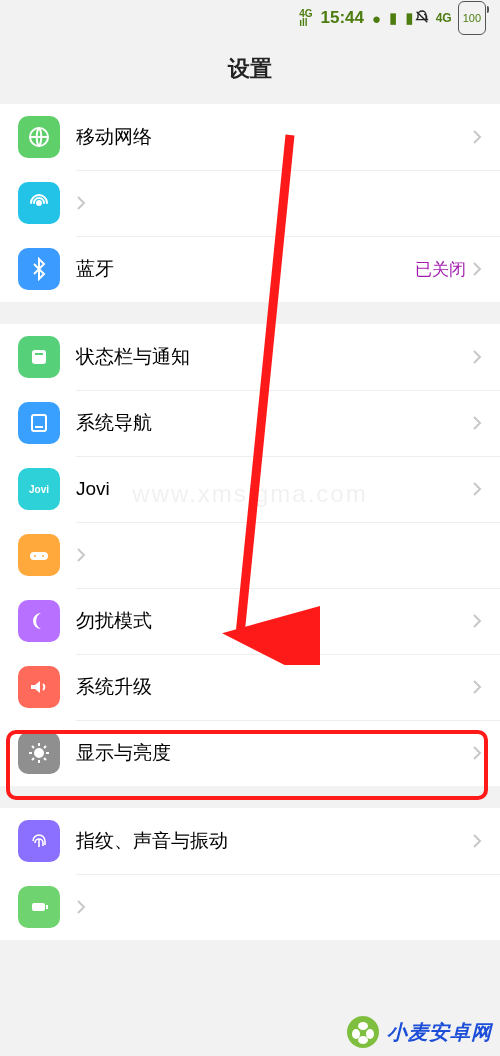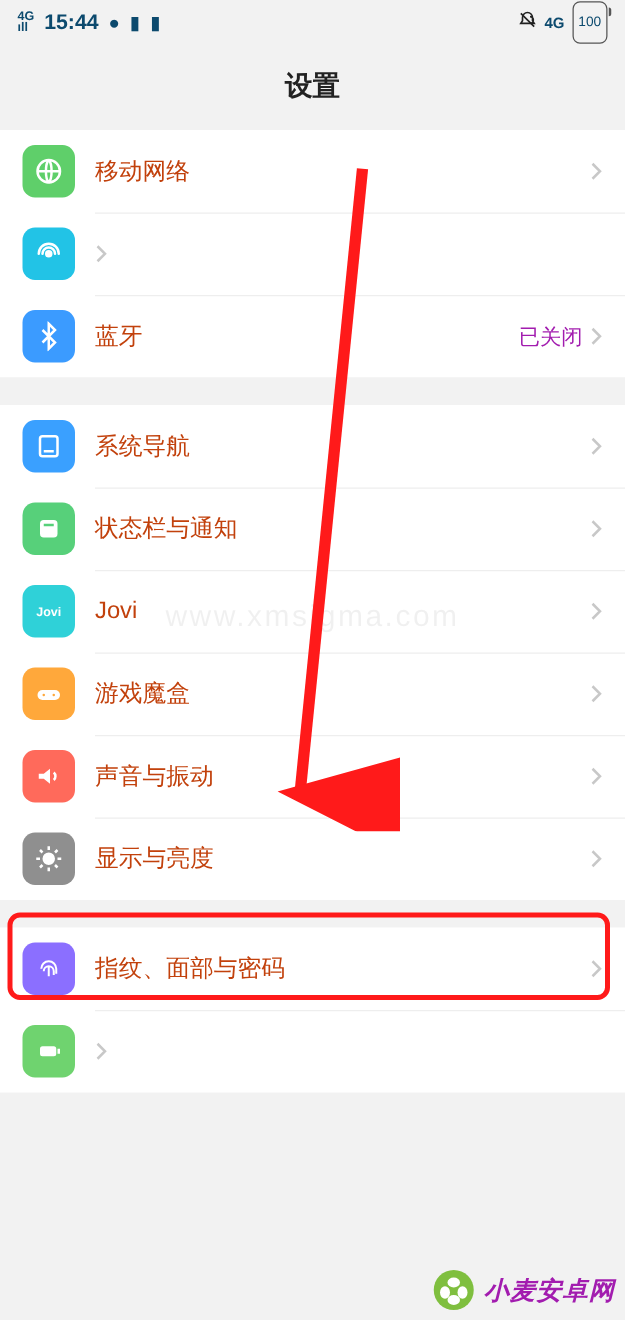--- a/index.html
+++ b/index.html
@@ -1,40 +1,40 @@
 <!DOCTYPE html>
 <html><head>
 <meta charset="utf-8">
 <style>
   * { margin: 0; padding: 0; box-sizing: border-box; }
   html, body { width: 500px; height: 1056px; font-family: -apple-system, "Helvetica Neue", Arial, sans-serif; background: #f2f2f2; overflow: hidden; position: relative; }
   .screen { width: 500px; height: 1056px; background: #f2f2f2; position: relative; }
 
   
-  .status-bar { height: 36px; display: flex; align-items: center; justify-content: space-between; padding: 0 14px; background: #f2f2f2; font-size: 15px; color: #0c4a6e; }
+  .status-bar { height: 36px; display: flex; align-items: center; justify-content: flex-end; padding: 0 14px; background: #f2f2f2; font-size: 15px; color: #4d7c0f; }
   .status-left { display: flex; align-items: center; gap: 8px; }
   .status-right { display: flex; align-items: center; gap: 6px; }
   .sig-4g { font-size: 10px; line-height: 9px; font-weight: 600; }
   .sig-4g small { font-size: 10px; display: block; }
   .status-time { font-size: 17px; font-weight: 700; }
   .status-ico { font-size: 15px; }
   .batt { border: 1.5px solid #555; border-radius: 6px; padding: 16px 4px; font-size: 11px; height: 17px; display: flex; align-items: center; position: relative; }
   .batt::after { content: ""; position: absolute; right: -4px; top: 4px; width: 2.5px; height: 7px; background: #555; border-radius: 0 2px 2px 0; }
 
   
   .page-title { text-align: center; font-size: 22px; font-weight: 600; color: #222; padding: 18px 0 20px; background: #f2f2f2; }
 
   
   .group { background: #fff; }
   .gap { height: 22px; background: #f2f2f2; }
   .row { display: flex; align-items: center; height: 66px; padding: 0 18px 0 18px; position: relative; }
   .row + .row::before { content: ""; position: absolute; left: 76px; right: 0; top: 0; height: 1px; background: #eee; }
   .icon-wrap { width: 42px; height: 42px; border-radius: 10px; display: flex; align-items: center; justify-content: center; flex-shrink: 0; margin-right: 16px; }
   .icon-wrap svg { width: 24px; height: 24px; }
-  .row-label { flex: 1; font-size: 19px; color: #c2410c; }
+  .row-label { flex: 1; font-size: 19px; color: #000000; }
   .row-value { font-size: 17px; color: #a21caf; margin-right: 6px; }
   .chevron { color: #c8c8c8; }
   .chevron svg { width: 10px; height: 16px; display: block; }
 
   
   .bg-green1 { background: #5fcf6a; }
   .bg-cyan   { background: #22c3e6; }
   .bg-blue1  { background: #3b9bff; }
   .bg-green2 { background: #57d07a; }
   .bg-blue2  { background: #3aa0ff; }
@@ -53,21 +53,21 @@
 
   
   .arrow-svg { position: absolute; left: 200px; top: 125px; width: 120px; height: 540px; z-index: 29; pointer-events: none; }
 
   
   .watermark { position: absolute; left: 0; right: 0; top: 480px; text-align: center; color: rgba(0,0,0,0.06); font-size: 24px; letter-spacing: 2px; pointer-events: none; z-index: 5; }
 
   
   .brand { position: absolute; right: 8px; bottom: 6px; display: flex; align-items: center; gap: 6px; z-index: 40; }
   .brand-logo { width: 36px; height: 36px; }
-  .brand-text { font-size: 20px; font-weight: 800; font-style: italic; color: #a21caf; letter-spacing: 1px; text-align: right; }
+  .brand-text { font-size: 20px; font-weight: 800; font-style: italic; color: #1d4ed8; letter-spacing: 1px; text-align: right; }
 </style>
 </head>
 <body>
 
 <div class="screen">
 
   <div class="status-bar">
     <div class="status-left">
       <div class="sig-4g">
         <span>4G</span><small>ıll</small>
@@ -132,41 +132,41 @@
             <path d="M2 2l6 6-6 6"></path>
           </svg>
         </span>
     </div>
   </div>
 
   <div class="gap"></div>
 
   <div class="group">
     <div class="row">
+      <div class="icon-wrap bg-green2">
+        <svg viewBox="0 0 24 24" fill="#fff">
+            <rect x="5" y="5" width="14" height="14" rx="3"></rect>
+            <rect x="8" y="8" width="8" height="2" fill="#57d07a"></rect>
+          </svg>
+      </div>
+      <div class="row-label">状态栏与通知</div>
+      <span class="chevron">
+          <svg viewBox="0 0 10 16" fill="none" stroke="currentColor" stroke-width="2">
+            <path d="M2 2l6 6-6 6"></path>
+          </svg>
+        </span>
+    </div>
+    <div class="row">
       <div class="icon-wrap bg-blue2">
         <svg viewBox="0 0 24 24" fill="#fff">
             <rect x="5" y="4" width="14" height="16" rx="2" fill="none" stroke="#fff" stroke-width="2"></rect>
             <rect x="8" y="15" width="8" height="2"></rect>
           </svg>
       </div>
       <div class="row-label">系统导航</div>
-      <span class="chevron">
-          <svg viewBox="0 0 10 16" fill="none" stroke="currentColor" stroke-width="2">
-            <path d="M2 2l6 6-6 6"></path>
-          </svg>
-        </span>
-    </div>
-    <div class="row">
-      <div class="icon-wrap bg-green2">
-        <svg viewBox="0 0 24 24" fill="#fff">
-            <rect x="5" y="5" width="14" height="14" rx="3"></rect>
-            <rect x="8" y="8" width="8" height="2" fill="#57d07a"></rect>
-          </svg>
-      </div>
-      <div class="row-label">状态栏与通知</div>
       <span class="chevron">
           <svg viewBox="0 0 10 16" fill="none" stroke="currentColor" stroke-width="2">
             <path d="M2 2l6 6-6 6"></path>
           </svg>
         </span>
     </div>
     <div class="row">
       <div class="icon-wrap bg-teal">
         <svg viewBox="0 0 24 24">
             <text x="12" y="16" text-anchor="middle" font-size="10" fill="#fff" font-weight="700">Jovi</text>
@@ -180,35 +180,47 @@
         </span>
     </div>
     <div class="row">
       <div class="icon-wrap bg-orange">
         <svg viewBox="0 0 24 24" fill="#fff">
             <rect x="3" y="9" width="18" height="8" rx="4"></rect>
             <circle cx="8" cy="13" r="1" fill="#ffa83b"></circle>
             <circle cx="16" cy="13" r="1" fill="#ffa83b"></circle>
           </svg>
       </div>
-      <div class="row-label">游戏魔盒</div>
+      <span class="chevron">
+          <svg viewBox="0 0 10 16" fill="none" stroke="currentColor" stroke-width="2">
+            <path d="M2 2l6 6-6 6"></path>
+          </svg>
+        </span>
+    </div>
+    <div class="row">
+      <div class="icon-wrap bg-purple">
+        <svg viewBox="0 0 24 24" fill="#fff">
+            <path d="M14 4a8 8 0 100 16 9 9 0 01 0-16z"></path>
+          </svg>
+      </div>
+      <div class="row-label">勿扰模式</div>
       <span class="chevron">
           <svg viewBox="0 0 10 16" fill="none" stroke="currentColor" stroke-width="2">
             <path d="M2 2l6 6-6 6"></path>
           </svg>
         </span>
     </div>
     <div class="row">
       <div class="icon-wrap bg-red">
         <svg viewBox="0 0 24 24" fill="#fff">
             <path d="M4 10v4h4l5 4V6l-5 4H4z"></path>
             <path d="M16 9a4 4 0 010 6" fill="none" stroke="#fff" stroke-width="2"></path>
           </svg>
       </div>
-      <div class="row-label">声音与振动</div>
+      <div class="row-label">系统升级</div>
       <span class="chevron">
           <svg viewBox="0 0 10 16" fill="none" stroke="currentColor" stroke-width="2">
             <path d="M2 2l6 6-6 6"></path>
           </svg>
         </span>
     </div>
     <div class="row">
       <div class="icon-wrap bg-gray">
         <svg viewBox="0 0 24 24" fill="none" stroke="#fff" stroke-width="2">
             <circle cx="12" cy="12" r="4" fill="#fff"></circle>
@@ -226,21 +238,21 @@
 
   <div class="gap"></div>
 
   <div class="group">
     <div class="row">
       <div class="icon-wrap bg-violet">
         <svg viewBox="0 0 24 24" fill="none" stroke="#fff" stroke-width="1.6">
             <path d="M8 14a4 4 0 118 0v3M6 12a6 6 0 1112 0v4M12 10v8"></path>
           </svg>
       </div>
-      <div class="row-label">指纹、面部与密码</div>
+      <div class="row-label">指纹、声音与振动</div>
       <span class="chevron">
           <svg viewBox="0 0 10 16" fill="none" stroke="currentColor" stroke-width="2">
             <path d="M2 2l6 6-6 6"></path>
           </svg>
         </span>
     </div>
     <div class="row">
       <div class="icon-wrap bg-green3">
         <svg viewBox="0 0 24 24" fill="#fff">
             <rect x="5" y="8" width="13" height="8" rx="2"></rect>

